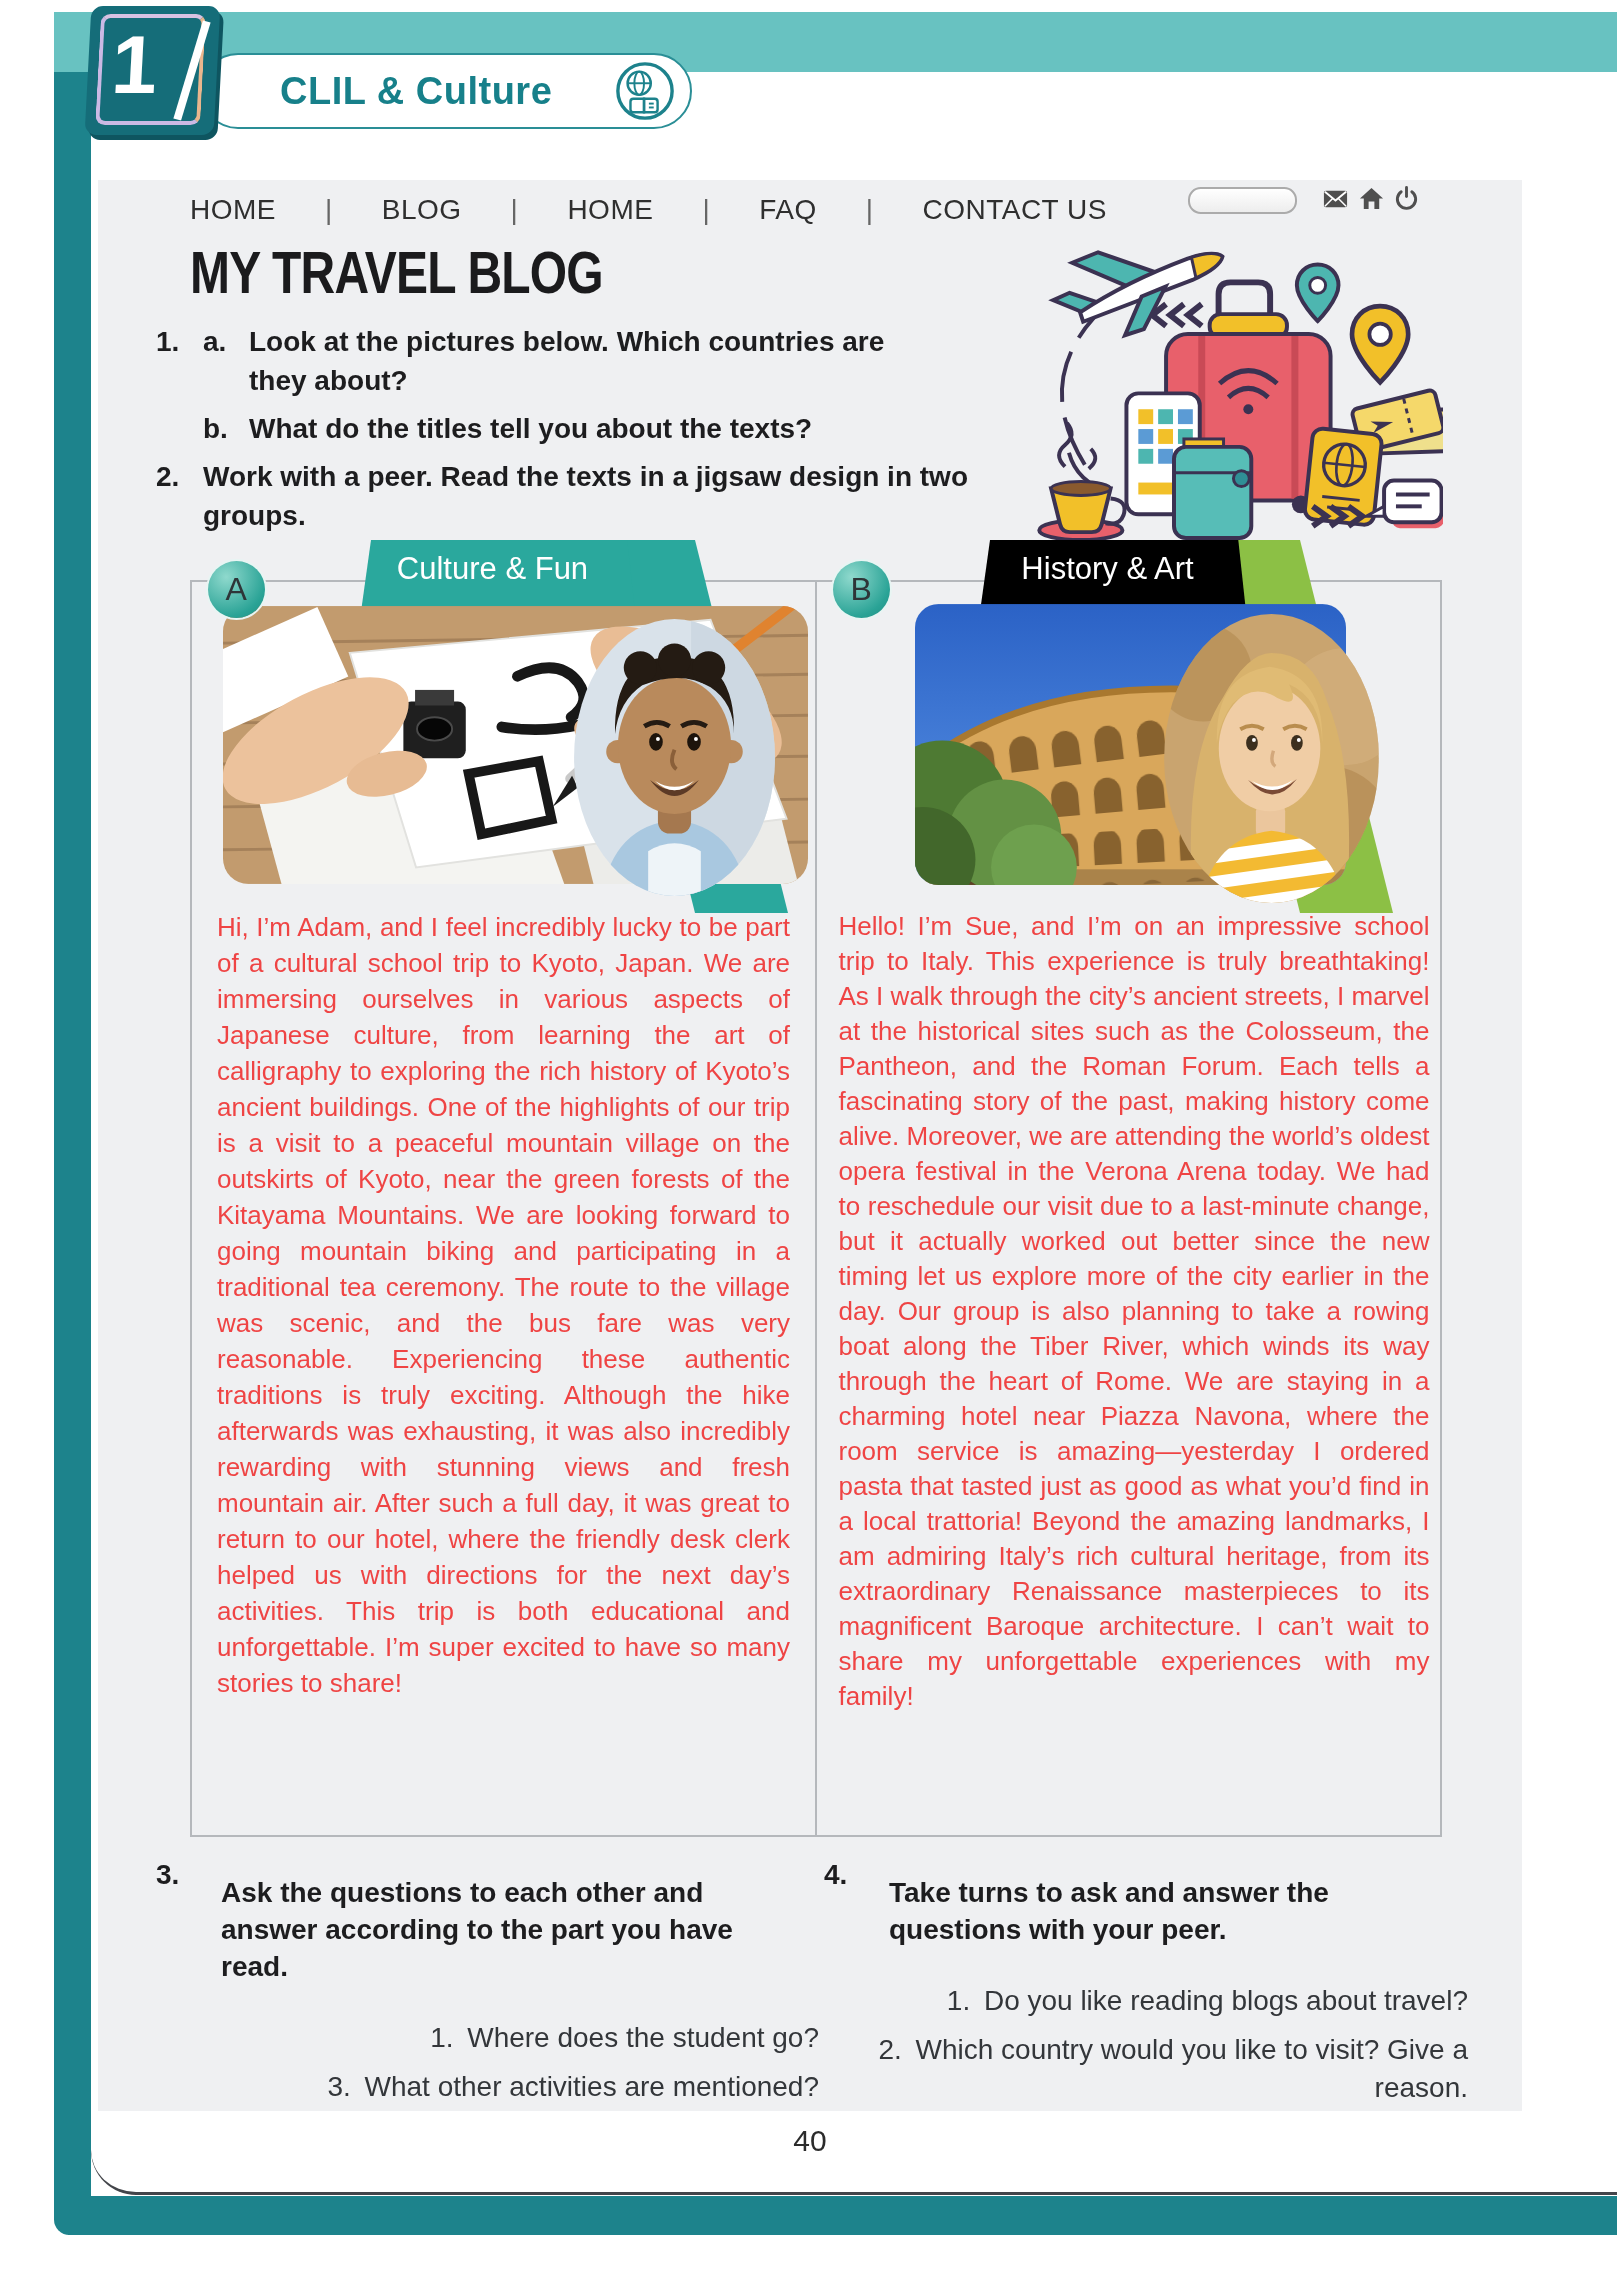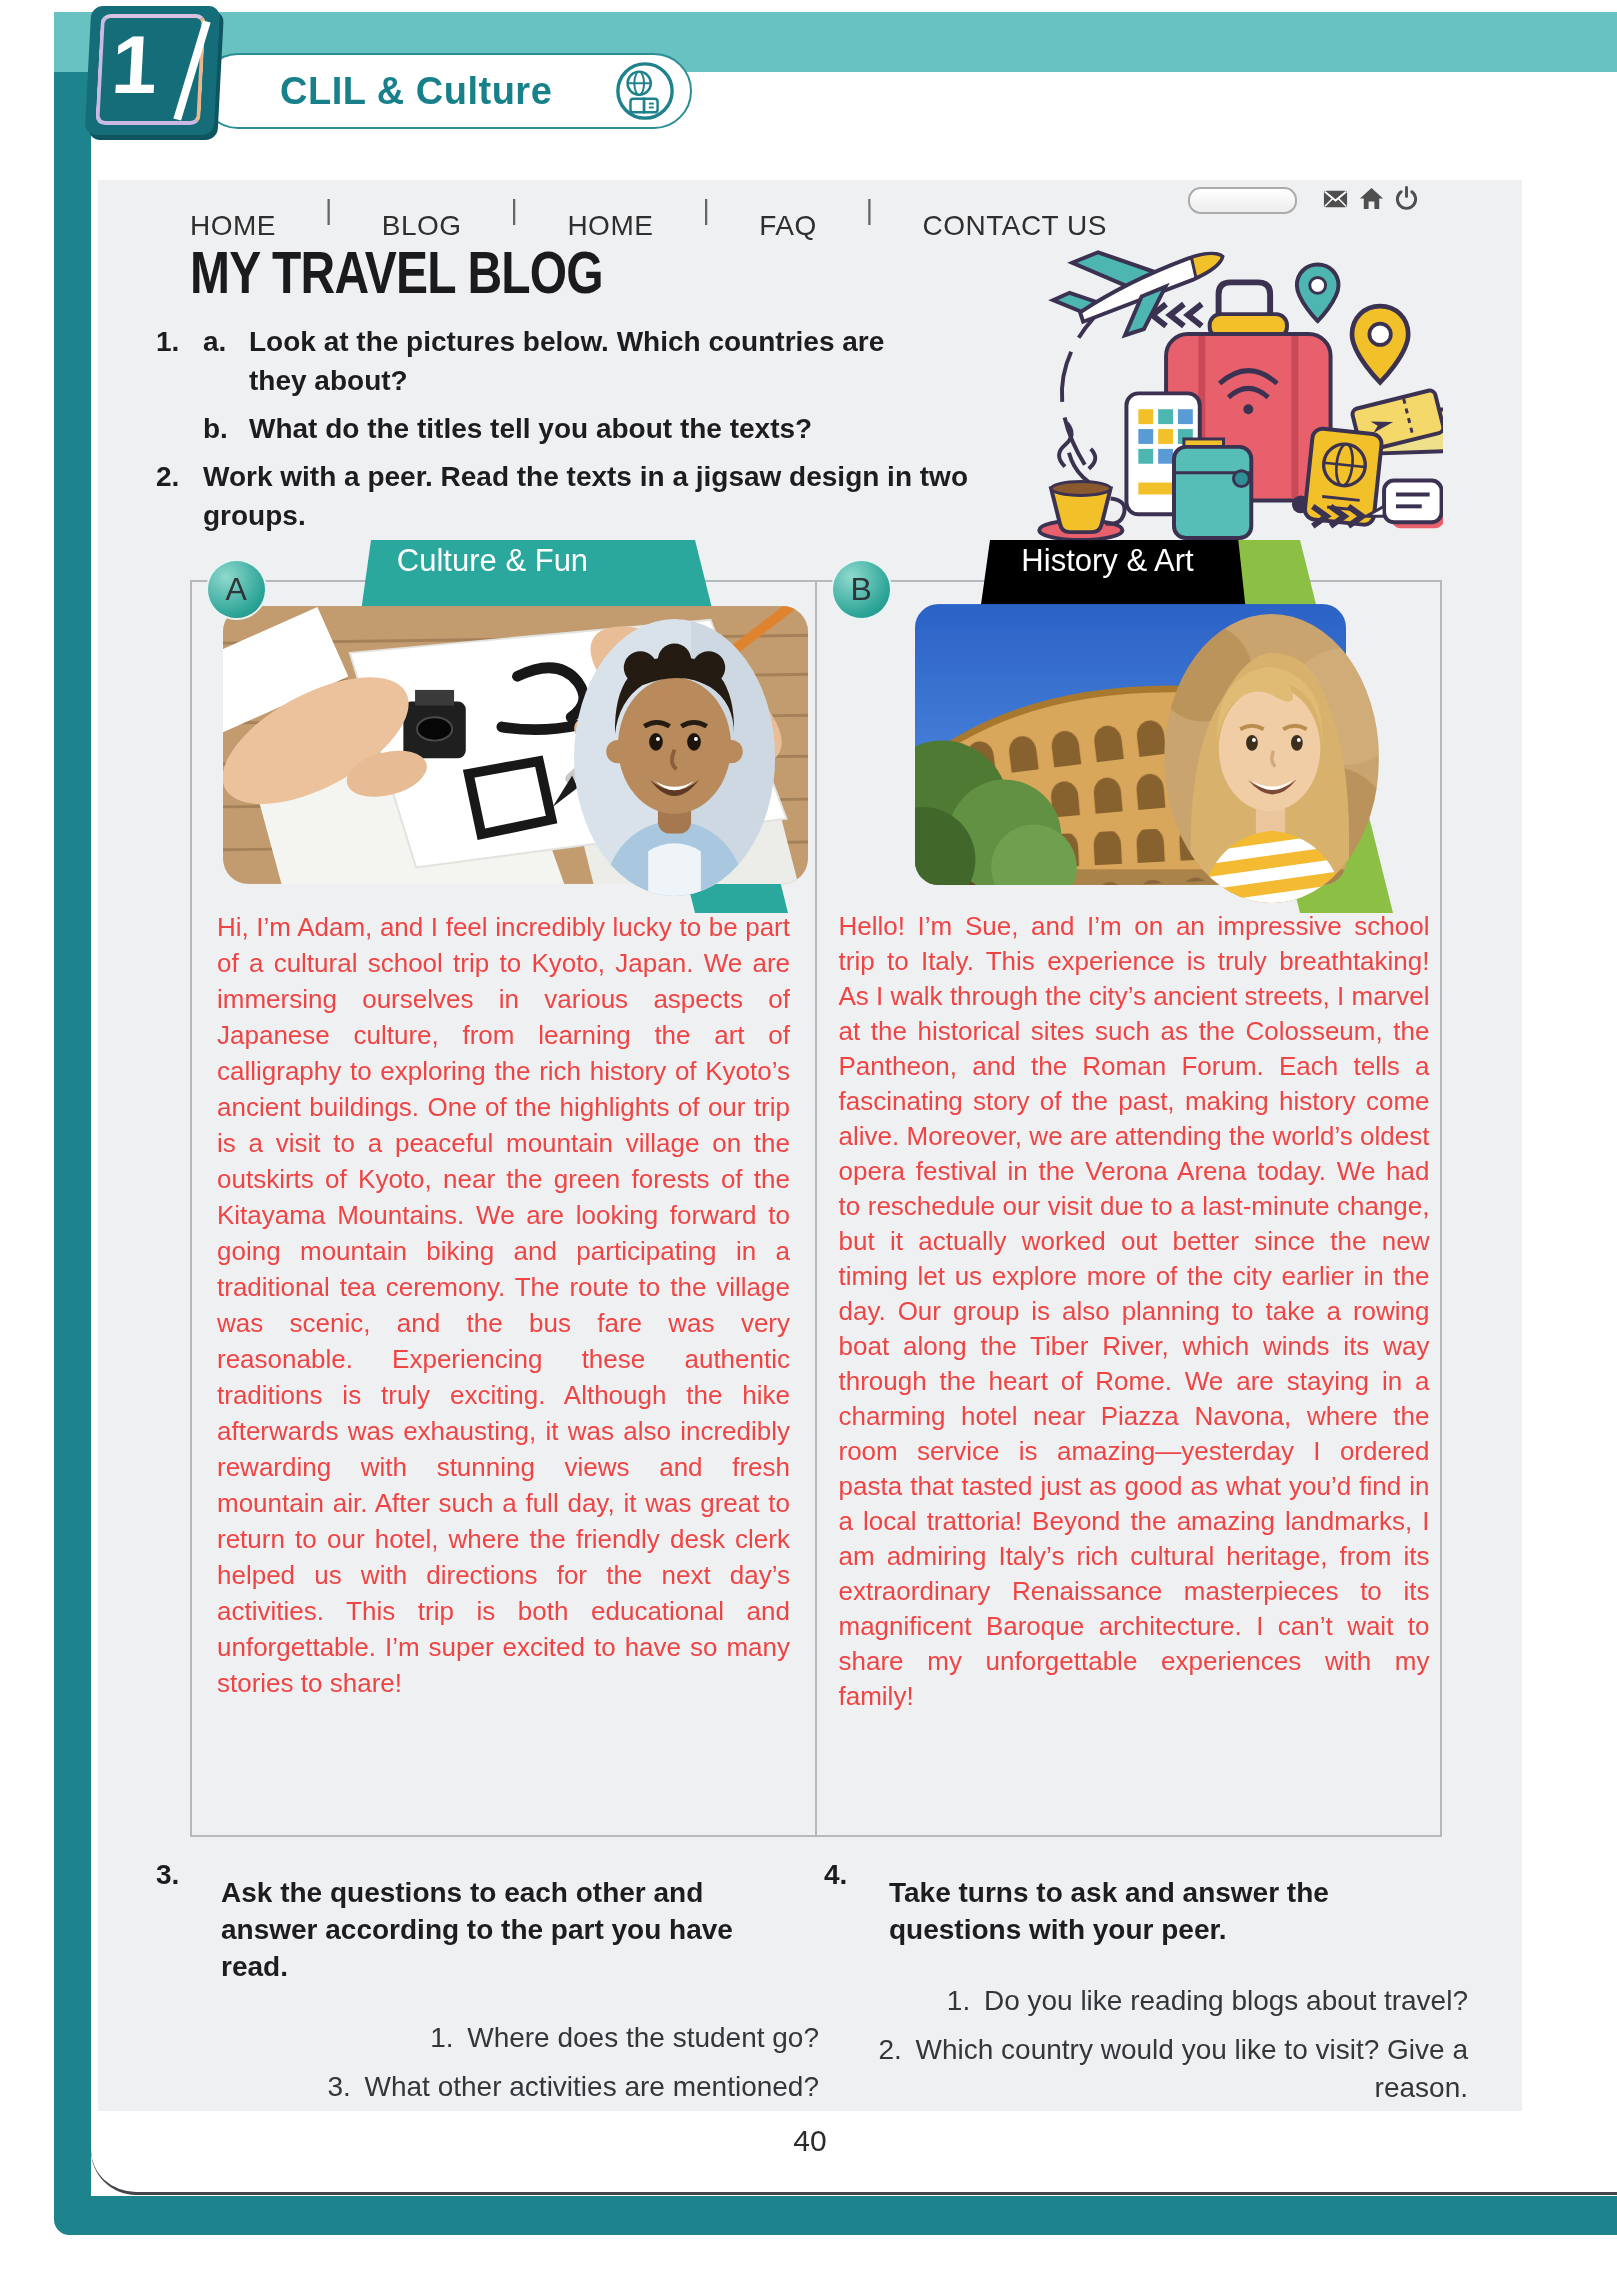--- a/index.html
+++ b/index.html
@@ -19,21 +19,21 @@
   .unit-number{position:absolute;left:23.4px;top:11.7px;font-size:82px;font-weight:700;color:#ffffff;}
   .unit-slash{position:absolute;right:21.5px;top:13.7px;width:7.8px;height:101px;background:#ffffff;transform:rotate(14deg);}
   .title-pill{position:absolute;left:200px;top:53px;width:488px;height:72px;background:#ffffff;
               border:2.9px solid #2a8e96;border-radius:43px;z-index:5;display:flex;align-items:center;}
   .title-pill .label{margin-left:78px;font-size:38px;font-weight:700;color:#17808a;letter-spacing:0.5px;}
   .pill-icon{position:absolute;right:13.7px;top:4.9px;}
   
   .blog-panel{position:absolute;left:98px;top:180px;width:1424px;height:1931px;background:#eff0f2;z-index:1;}
   .nav{position:absolute;left:190px;top:194px;display:flex;gap:49px;font-size:28px;color:#2f2f2f;z-index:2;letter-spacing:0.5px;}
   .nav .sep{color:#666;font-weight:300;}
-  .nav .item{cursor:default;margin-top:16px;}
+  .nav .item{cursor:default;}
   .chrome-pill{position:absolute;left:1188px;top:187px;width:105px;height:23.4px;background:linear-gradient(#ffffff,#ededed);
                border:2px solid #ababab;border-radius:12.7px;z-index:2;}
   .chrome-ic{position:absolute;top:185px;width:27px;height:27px;z-index:2;}
   .blog-title{position:absolute;left:190px;top:238px;font-size:60px;font-weight:600;color:#1b1b1d;
               letter-spacing:-1px;transform:scaleX(.8);transform-origin:left center;white-space:nowrap;z-index:2;}
   
   .ex12{position:absolute;left:156px;top:322px;width:868px;z-index:2;font-weight:700;font-size:28px;line-height:39px;color:#1d1d1f;}
   .ex12 .row{display:flex;align-items:flex-start;margin-bottom:8.8px;}
   .ex12 .num{width:47px;flex:none;}
   .ex12 .let{width:46px;flex:none;}
@@ -46,21 +46,21 @@
   .colB{left:623px;border-left:2px solid #b5b8bc;}
   .badge{position:absolute;left:15.6px;top:-21.5px;width:57px;height:57px;border-radius:50%;
          background:radial-gradient(circle at 32% 28%,#8fd9cd,#2aa396 70%,#1f8d81);
          box-shadow:0 0 0 2px #e8f5f3;display:flex;align-items:center;justify-content:center;
          font-size:32px;font-weight:500;color:#2e3538;z-index:7;}
   .ribbon{position:absolute;top:-42px;width:93px;height:373px;transform:skewX(14deg);transform-origin:top left;z-index:1;}
   .ribbonA{left:410px;background:#2aa89d;}
   .ribbonB{left:390px;background:#8cc045;}
   .tab{position:absolute;top:-42px;height:109px;z-index:2;text-align:center;
        clip-path:polygon(25px 0%, calc(100% - 11.7px) 0%, 100% 100%, 9.8px 100%);
-       font-size:31px;color:#ffffff;padding-top:3px;box-sizing:border-box;}
+       font-size:31px;color:#ffffff;padding-top:11px;box-sizing:border-box;}
   .tabA{left:154px;width:293px;background:#2aa89d;}
   .tabB{left:148px;width:285px;background:#000000;}
   .photo{position:absolute;z-index:3;}
   .photoA{left:31px;top:24.4px;}
   .photoB{left:98px;top:21.5px;}
   .oval{position:absolute;z-index:4;}
   .ovalA{left:382px;top:37px;}
   .ovalB{left:347px;top:32px;}
   .coltext{position:absolute;top:327px;z-index:2;margin:0;text-align:justify;color:#ef4444;}
   .textA{left:25px;width:573px;font-size:26px;line-height:36px;}

